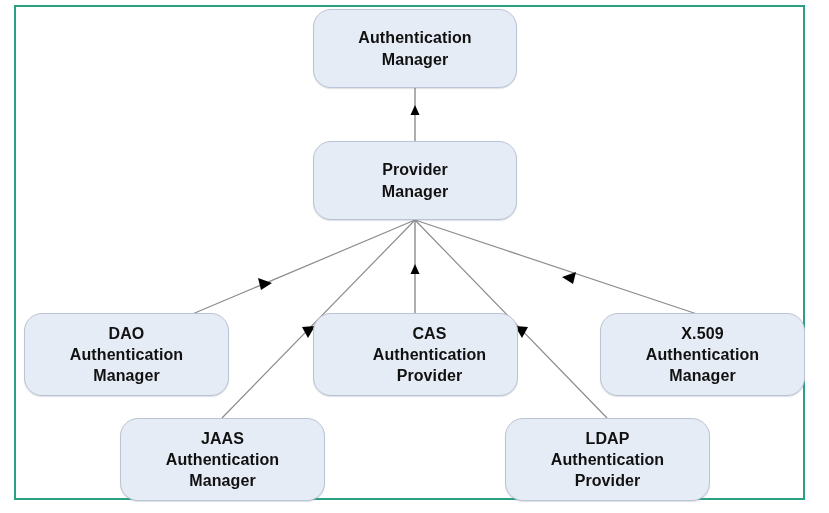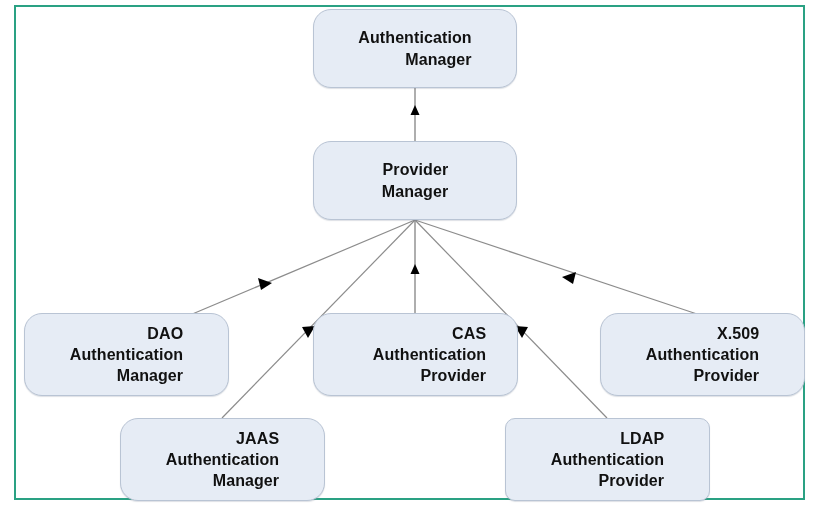--- a/index.html
+++ b/index.html
@@ -37,41 +37,41 @@
   }
   .node {
     position: absolute;
     box-sizing: border-box;
     background: #e6ecf5;
     border: 1px solid #b9c4d4;
     border-radius: 18px;
     display: flex;
     align-items: center;
     justify-content: center;
-    text-align: right;
+    text-align: center;
     color: #111111;
     font-weight: bold;
     font-size: 16px;
     line-height: 1.32;
     letter-spacing: 0.1px;
     box-shadow: 0 1px 1px rgba(120,130,150,0.25);
   }
   .node .label {
     display: block;
     padding: 0 6px;
     white-space: pre-line;
   }
   
   #node-auth-manager   { left: 313px; top:   9px; width: 204px; height:  79px; }
   #node-provider-mgr   { left: 313px; top: 141px; width: 204px; height:  79px; }
   #node-dao            { left:  24px; top: 313px; width: 205px; height:  83px; }
   #node-cas            { left: 313px; top: 313px; width: 205px; height:  83px; padding-left: 28px; }
   #node-x509           { left: 600px; top: 313px; width: 205px; height:  83px; }
   #node-jaas           { left: 120px; top: 418px; width: 205px; height:  83px; }
-  #node-ldap           { left: 505px; top: 418px; width: 205px; height:  83px; border-radius: 10px; }
+  #node-ldap           { left: 505px; top: 418px; width: 205px; height:  83px; }
 </style>
 </head>
 <body>
 
 <div id="screen">
 
   <div id="frame"></div>
 
   <svg id="canvas" viewBox="0 0 829 513" xmlns="http://www.w3.org/2000/svg">
     <defs>
@@ -129,21 +129,21 @@
 
   <div class="node" id="node-cas">
     <span class="label">CAS
 Authentication
 Provider</span>
   </div>
 
   <div class="node" id="node-x509">
     <span class="label">X.509
 Authentication
-Provider</span>
+Manager</span>
   </div>
 
   <div class="node" id="node-jaas">
     <span class="label">JAAS
 Authentication
 Manager</span>
   </div>
 
   <div class="node" id="node-ldap">
     <span class="label">LDAP

